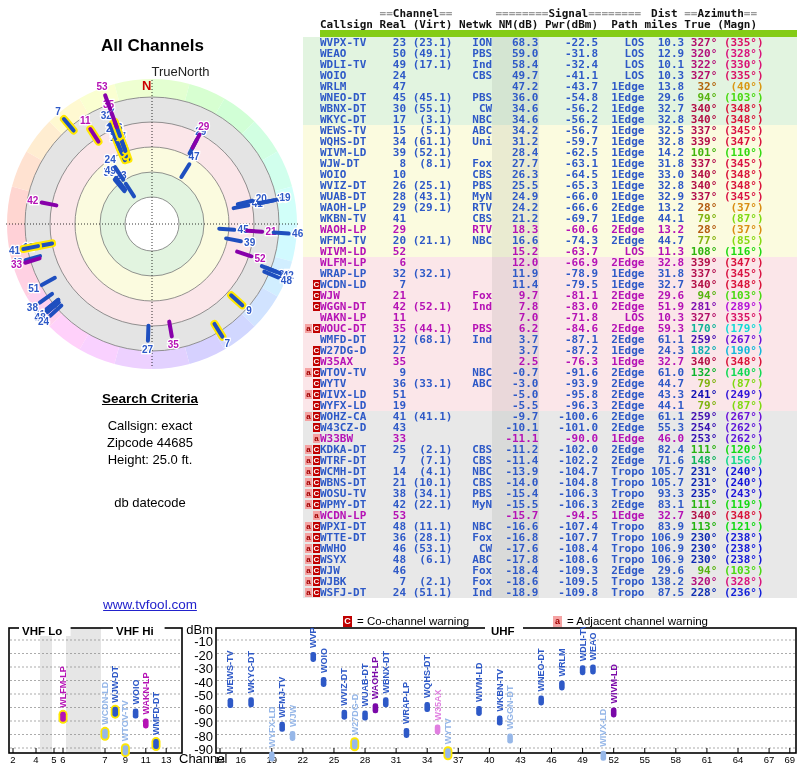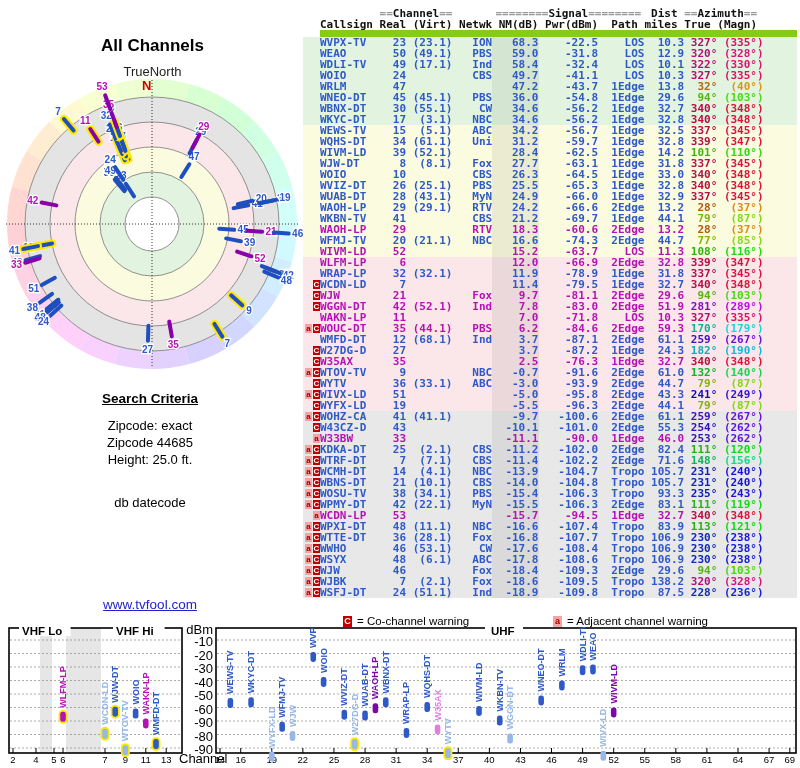--- a/index.html
+++ b/index.html
@@ -1,21 +1,21 @@
 <!DOCTYPE html>
 <html><head>
 <meta charset="utf-8">
 <style>
   html,body{margin:0;padding:0;background:#fff;}
   #page{position:relative;width:800px;height:768px;background:#fff;overflow:hidden;
         font-family:"Liberation Sans",sans-serif;color:#000;}
   .abs{position:absolute;}
   
   #radar-title{left:0;top:36px;width:305px;text-align:center;font-size:17px;font-weight:bold;}
-  #radar-sub{left:0;top:64px;width:305px;text-align:center;font-size:13px;color:#222;}
+  #radar-sub{left:0;top:64px;width:305px;text-align:center;font-size:13px;color:#222;padding-left:28px;}
   
   #tbl{left:303px;top:8px;width:494px;font-family:"DejaVu Sans Mono","Liberation Mono",monospace;
        font-size:11px;font-weight:bold;line-height:11px;}
   .trow{display:flex;height:11px;white-space:pre;}
   .gut{width:17px;height:11px;display:flex;gap:1px;align-items:center;justify-content:flex-end;}
   .wbox{display:inline-block;width:7px;height:9px;font-size:8px;line-height:9px;text-align:center;
         font-family:"Liberation Sans",sans-serif;font-weight:bold;}
   .wC{background:#c00000;color:#fff;}
   .wa{background:#f5a3a3;color:#a00000;}
   .c-call{width:9ch;} .c-real{width:4ch;text-align:right;} .c-virt{width:7ch;text-align:right;}
@@ -257,21 +257,21 @@
         <div class="trow bg-gr"><span class="gut"><span class="wbox wa">a</span><span class="wbox wC">C</span></span><span class="c-call cl-b">WSYX</span><span class="c-real cl-b">48</span><span class="c-virt cl-b">(6.1)</span><span class="c-net cl-b">ABC</span><span class="c-nm cl-b">-17.8</span><span class="c-pwr cl-b">-108.6</span><span class="c-path cl-b">Tropo</span><span class="c-mi cl-b">106.9</span><span class="c-true" style="color: rgb(15, 42, 179);">230°</span><span class="c-magn" style="color: rgb(18, 24, 217);">(238°)</span></div>
         <div class="trow bg-gr"><span class="gut"><span class="wbox wa">a</span><span class="wbox wC">C</span></span><span class="c-call cl-b">WJW</span><span class="c-real cl-b">46</span><span class="c-virt cl-b"></span><span class="c-net cl-b">Fox</span><span class="c-nm cl-b">-18.4</span><span class="c-pwr cl-b">-109.3</span><span class="c-path cl-b">2Edge</span><span class="c-mi cl-b">29.6</span><span class="c-true" style="color: rgb(86, 179, 15);">94°</span><span class="c-magn" style="color: rgb(74, 217, 18);">(103°)</span></div>
         <div class="trow bg-gr"><span class="gut"><span class="wbox wa">a</span><span class="wbox wC">C</span></span><span class="c-call cl-b">WJBK</span><span class="c-real cl-b">7</span><span class="c-virt cl-b">(2.1)</span><span class="c-net cl-b">Fox</span><span class="c-nm cl-b">-18.6</span><span class="c-pwr cl-b">-109.5</span><span class="c-path cl-b">Tropo</span><span class="c-mi cl-b">138.2</span><span class="c-true" style="color: rgb(179, 15, 124);">320°</span><span class="c-magn" style="color: rgb(217, 18, 124);">(328°)</span></div>
         <div class="trow bg-gr"><span class="gut"><span class="wbox wa">a</span><span class="wbox wC">C</span></span><span class="c-call cl-b">WSFJ-DT</span><span class="c-real cl-b">24</span><span class="c-virt cl-b">(51.1)</span><span class="c-net cl-b">Ind</span><span class="c-nm cl-b">-18.9</span><span class="c-pwr cl-b">-109.8</span><span class="c-path cl-b">Tropo</span><span class="c-mi cl-b">87.5</span><span class="c-true" style="color: rgb(15, 47, 179);">228°</span><span class="c-magn" style="color: rgb(18, 31, 217);">(236°)</span></div>
       </div>
   </div>
 
   <div class="abs" id="crit">
     <div class="title">Search Criteria</div>
     <div id="crit-lines">
-        <div>Zipcode: exact</div>
+        <div>Callsign: exact</div>
         <div>Zipcode 44685</div>
         <div>Height: 25.0 ft.</div>
       </div>
     <div class="gap"></div>
     <div>db datecode</div>
   </div>
   <div class="abs" id="site-link">
     <a href="#">www.tvfool.com</a>
   </div>
 

